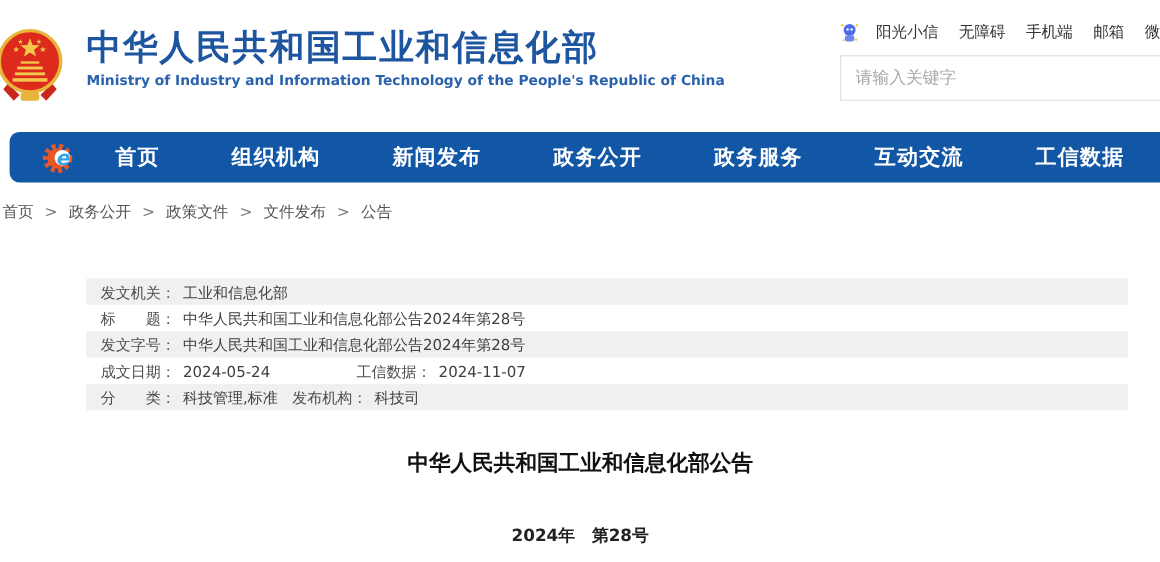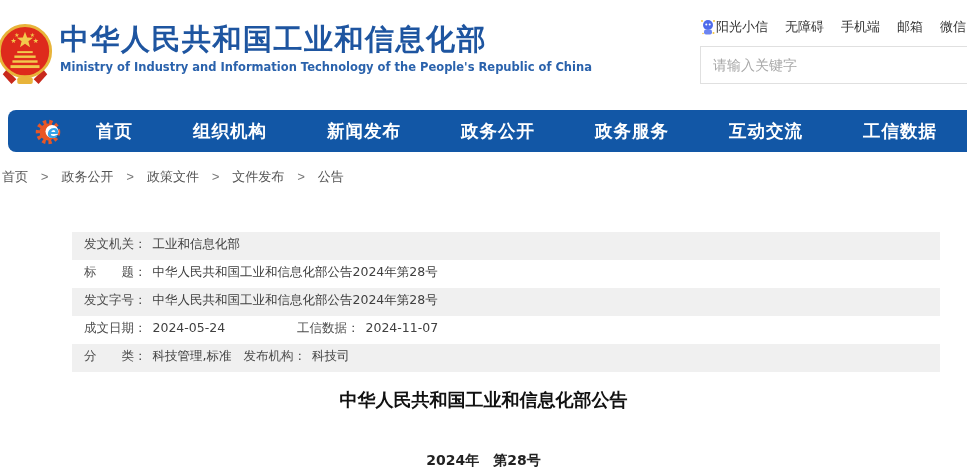--- a/index.html
+++ b/index.html
@@ -6,55 +6,55 @@
   body{
     width:967px;height:468px;overflow:hidden;background:#ffffff;
     font-family:"DejaVu Sans","Liberation Sans",sans-serif;
     position:relative;
   }
   a{text-decoration:none;cursor:pointer;}
 
   
   .header{position:relative;height:110px;background:#fff;}
   .emblem{position:absolute;left:-4px;top:20px;width:58px;height:70px;}
-  .brand{position:absolute;left:60px;top:21px;}
+  .brand{position:absolute;left:72px;top:21px;}
   .site-title{margin:0;font-size:29px;font-weight:bold;color:#1e55a0;letter-spacing:1.5px;line-height:36px;white-space:nowrap;}
   .site-subtitle{margin-top:3px;font-size:11.5px;font-weight:bold;color:#2a62ac;white-space:nowrap;}
 
   .utilities{position:absolute;left:700px;top:18px;display:flex;align-items:center;gap:17px;font-size:13px;white-space:nowrap;}
   .utilities a{color:#333;}
-  .util-first{display:flex;align-items:center;gap:0;}
+  .util-first{display:flex;align-items:center;gap:14px;}
   .mascot{width:16px;height:18px;display:block;}
 
   .search-box{position:absolute;left:700px;top:46px;width:280px;height:38px;border:1px solid #e0e0e0;box-sizing:border-box;background:#fff;}
   .search-box input{width:100%;height:100%;border:none;outline:none;padding:0 12px;box-sizing:border-box;font-size:14px;color:#333;font-family:inherit;background:transparent;}
   .search-box input::placeholder{color:#a8a8a8;}
 
   
   .navbar{margin-left:8px;height:42px;background:#1257a6;border-radius:8px 0 0 8px;display:flex;align-items:center;}
   .nav-logo{margin-left:26px;width:32px;height:32px;flex:none;}
   .nav-items{flex:1;display:flex;justify-content:space-around;align-items:center;}
   .nav-item{color:#ffffff;font-size:17.5px;font-weight:600;letter-spacing:1px;white-space:nowrap;}
 
   
-  .breadcrumb{padding:16px 5px 0 2px;font-size:13px;color:#555;font-family:Liberation Mono, monospace;}
+  .breadcrumb{padding:16px 5px 0 2px;font-size:13px;color:#555;}
   .breadcrumb a{color:#555;}
   .bc-sep{margin:0 5px;color:#777;}
 
   
   .doc-meta{margin:46px 27px 0 72px;}
-  .meta-row{display:flex;height:28px;line-height:23px;font-size:12.5px;}
+  .meta-row{display:flex;height:22px;line-height:23px;font-size:12.5px;}
   .meta-row.odd{background:#f0f0f0;}
   .meta-cell{padding-left:12px;display:flex;white-space:nowrap;}
   .meta-cell.first-col{width:213px;box-sizing:border-box;flex:none;}
   .meta-label{color:#4d4d4d;}
   .meta-value{color:#404040;margin-left:6px;}
 
   
-  .doc-title{margin-top:16px;text-align:center;font-size:18px;font-weight:bold;color:#111;}
+  .doc-title{margin-top:32px;text-align:center;font-size:18px;font-weight:bold;color:#111;}
   .doc-issue{margin-top:40px;text-align:center;font-size:14px;color:#222;font-weight:bold;}
 </style>
 </head>
 <body>
 
 <div class="header">
 
   <svg class="emblem" viewBox="0 0 60 70">
     <polygon points="11,50 21,60 16,65 7,55" fill="#c8281c"></polygon>
     <polygon points="49,50 39,60 44,65 53,55" fill="#c8281c"></polygon>

